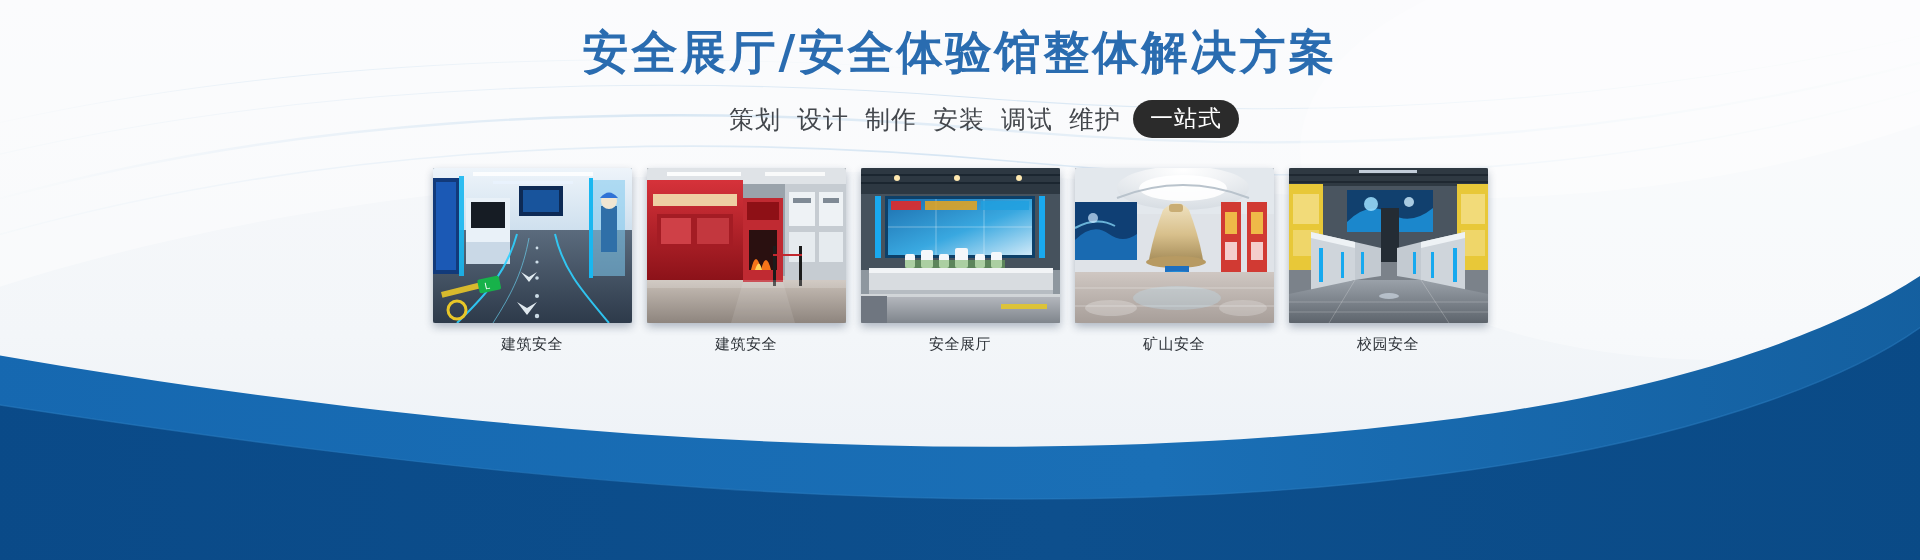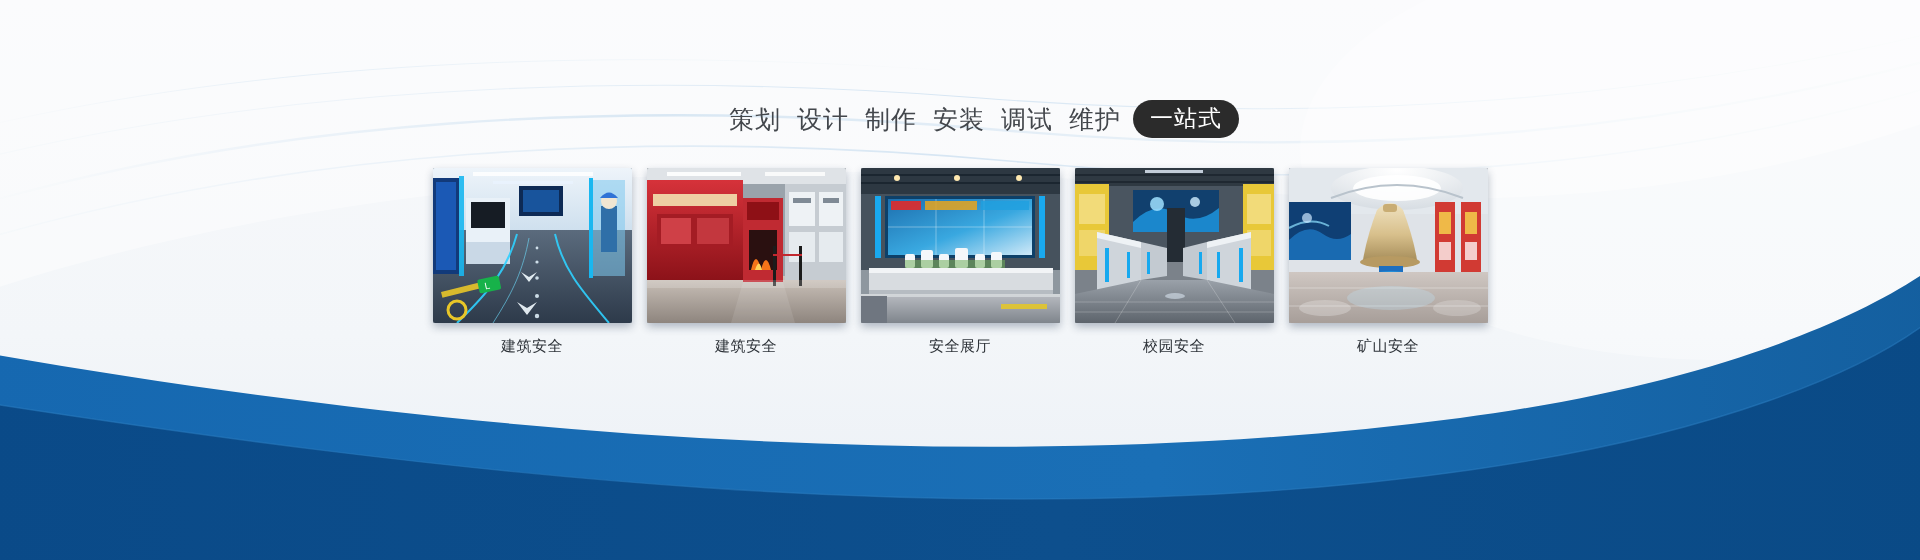--- a/index.html
+++ b/index.html
@@ -94,21 +94,21 @@
     width: 199px; height: 155px;
     border-radius: 2px;
     overflow: hidden;
     position: relative;
     box-shadow: 0 4px 9px rgba(20,40,70,0.30);
     background: #1a2230;
   }
   .thumb svg { display: block; width: 199px; height: 155px; }
   .caption {
     margin-top: 14px;
-    font-family: Liberation Sans, sans-serif;
+    font-family: Liberation Mono, monospace;
     font-size: 15px;
     color: #2d3238;
     letter-spacing: 0.5px;
     line-height: 1.2;
   }
 </style>
 </head>
 <body>
 
 <div id="banner">
@@ -158,20 +158,23 @@
              L 1940 580 L -20 580 Z" fill="url(#waveLight)"></path>
 
     <path d="M -20 402 C 420 470, 980 540, 1470 470 C 1710 436, 1870 372, 1940 312
              L 1940 580 L -20 580 Z" fill="url(#waveDark)"></path>
 
     <path d="M -20 402 C 420 470, 980 540, 1470 470 C 1710 436, 1870 372, 1940 312" fill="none" stroke="#2a7cc0" stroke-width="1.4" opacity="0.55"></path>
   </svg>
 
   <div id="content">
 
+    <div class="title-wrap">
+      <h1 class="title">安全展厅/安全体验馆整体解决方案</h1>
+    </div>
 
     <div class="subtitle-wrap">
       <span class="subtitle-words">
         <span class="w">策划</span><span class="w">设计</span><span class="w">制作</span><span class="w">安装</span><span class="w">调试</span><span class="w">维护</span>
       </span><span class="badge">一站式</span>
     </div>
 
     <div class="cards">
 
       <div class="card">
@@ -352,81 +355,20 @@
             <rect x="0" y="128" width="26" height="27" fill="#6f7680"></rect>
           </svg>
         </div>
         <div class="caption">安全展厅</div>
       </div>
 
       <div class="card">
         <div class="thumb">
           <svg viewBox="0 0 199 155" preserveAspectRatio="none">
             <defs>
-              <linearGradient id="c5floor" x1="0" y1="0" x2="0" y2="1">
-                <stop offset="0%" stop-color="#9aa1a9"></stop>
-                  <stop offset="100%" stop-color="#5d646c"></stop>
-              </linearGradient>
-            </defs>
-            <rect width="199" height="155" fill="#7b828a"></rect>
-
-            <rect x="0" y="0" width="199" height="22" fill="#2f3942"></rect>
-            <g fill="#1f2831">
-              <rect x="0" y="6" width="199" height="2"></rect>
-              <rect x="0" y="13" width="199" height="2"></rect>
-            </g>
-            <rect x="70" y="2" width="58" height="3" fill="#e8f2ff" opacity="0.8"></rect>
-
-            <rect x="0" y="16" width="34" height="86" fill="#e8c838"></rect>
-            <rect x="4" y="26" width="26" height="30" fill="#f4e08a" opacity="0.8"></rect>
-            <rect x="4" y="62" width="26" height="26" fill="#f4e08a" opacity="0.6"></rect>
-
-            <rect x="168" y="16" width="31" height="86" fill="#e8c838"></rect>
-            <rect x="172" y="26" width="24" height="30" fill="#f4e08a" opacity="0.8"></rect>
-            <rect x="172" y="62" width="24" height="26" fill="#f4e08a" opacity="0.6"></rect>
-
-            <rect x="34" y="18" width="134" height="76" fill="#4a5560"></rect>
-            <rect x="58" y="22" width="86" height="42" fill="#11406e"></rect>
-            <path d="M58 54 q22 -22 44 -8 q20 12 42 -6 L144 64 L58 64 Z" fill="#1d8fd6" opacity="0.9"></path>
-            <circle cx="82" cy="36" r="7" fill="#9fe0ff" opacity="0.85"></circle>
-            <circle cx="120" cy="34" r="5" fill="#cfeeff" opacity="0.8"></circle>
-
-            <rect x="92" y="40" width="18" height="54" fill="#242c34"></rect>
-
-            <polygon points="22,64 66,74 66,112 22,126" fill="#cfd5db"></polygon>
-            <polygon points="22,64 66,74 66,80 22,70" fill="#eef2f5"></polygon>
-            <rect x="30" y="80" width="4" height="34" fill="#17a9ef"></rect>
-            <rect x="52" y="84" width="3" height="26" fill="#17a9ef"></rect>
-            <polygon points="66,74 92,80 92,108 66,112" fill="#c3cad1"></polygon>
-            <rect x="72" y="84" width="3" height="22" fill="#17a9ef"></rect>
-
-            <polygon points="176,64 132,74 132,112 176,126" fill="#cfd5db"></polygon>
-            <polygon points="176,64 132,74 132,80 176,70" fill="#eef2f5"></polygon>
-            <rect x="164" y="80" width="4" height="34" fill="#17a9ef"></rect>
-            <rect x="142" y="84" width="3" height="26" fill="#17a9ef"></rect>
-            <polygon points="132,74 108,80 108,108 132,112" fill="#c3cad1"></polygon>
-            <rect x="124" y="84" width="3" height="22" fill="#17a9ef"></rect>
-
-            <polygon points="0,126 66,112 132,112 199,126 199,155 0,155" fill="url(#c5floor)"></polygon>
-            <g stroke="#ffffff" stroke-opacity="0.22" stroke-width="1">
-              <line x1="0" y1="134" x2="199" y2="134"></line>
-              <line x1="0" y1="144" x2="199" y2="144"></line>
-              <line x1="66" y1="112" x2="40" y2="155"></line>
-              <line x1="132" y1="112" x2="160" y2="155"></line>
-            </g>
-            <ellipse cx="100" cy="128" rx="10" ry="3" fill="#e8f4ff" opacity="0.5"></ellipse>
-          </svg>
-        </div>
-        <div class="caption">校园安全</div>
-      </div>
-
-      <div class="card">
-        <div class="thumb">
-          <svg viewBox="0 0 199 155" preserveAspectRatio="none">
-            <defs>
               <linearGradient id="c4bell" x1="0" y1="0" x2="0" y2="1">
                 <stop offset="0%" stop-color="#f0e3c2"></stop>
                   <stop offset="55%" stop-color="#d8c08c"></stop>
                 <stop offset="100%" stop-color="#a88f5c"></stop>
               </linearGradient>
               <linearGradient id="c4floor" x1="0" y1="0" x2="0" y2="1">
                 <stop offset="0%" stop-color="#cfc7c2"></stop>
                   <stop offset="100%" stop-color="#a79e99"></stop>
               </linearGradient>
               <radialGradient id="c4dome" cx="0.5" cy="0.1" r="0.9">
@@ -469,15 +411,76 @@
               <line x1="0" y1="138" x2="199" y2="138"></line>
             </g>
             <ellipse cx="102" cy="130" rx="44" ry="12" fill="#bfe6fa" opacity="0.30"></ellipse>
             <ellipse cx="36" cy="140" rx="26" ry="8" fill="#ffffff" opacity="0.25"></ellipse>
             <ellipse cx="168" cy="140" rx="24" ry="8" fill="#ffffff" opacity="0.22"></ellipse>
           </svg>
         </div>
         <div class="caption">矿山安全</div>
       </div>
 
+      <div class="card">
+        <div class="thumb">
+          <svg viewBox="0 0 199 155" preserveAspectRatio="none">
+            <defs>
+              <linearGradient id="c5floor" x1="0" y1="0" x2="0" y2="1">
+                <stop offset="0%" stop-color="#9aa1a9"></stop>
+                  <stop offset="100%" stop-color="#5d646c"></stop>
+              </linearGradient>
+            </defs>
+            <rect width="199" height="155" fill="#7b828a"></rect>
+
+            <rect x="0" y="0" width="199" height="22" fill="#2f3942"></rect>
+            <g fill="#1f2831">
+              <rect x="0" y="6" width="199" height="2"></rect>
+              <rect x="0" y="13" width="199" height="2"></rect>
+            </g>
+            <rect x="70" y="2" width="58" height="3" fill="#e8f2ff" opacity="0.8"></rect>
+
+            <rect x="0" y="16" width="34" height="86" fill="#e8c838"></rect>
+            <rect x="4" y="26" width="26" height="30" fill="#f4e08a" opacity="0.8"></rect>
+            <rect x="4" y="62" width="26" height="26" fill="#f4e08a" opacity="0.6"></rect>
+
+            <rect x="168" y="16" width="31" height="86" fill="#e8c838"></rect>
+            <rect x="172" y="26" width="24" height="30" fill="#f4e08a" opacity="0.8"></rect>
+            <rect x="172" y="62" width="24" height="26" fill="#f4e08a" opacity="0.6"></rect>
+
+            <rect x="34" y="18" width="134" height="76" fill="#4a5560"></rect>
+            <rect x="58" y="22" width="86" height="42" fill="#11406e"></rect>
+            <path d="M58 54 q22 -22 44 -8 q20 12 42 -6 L144 64 L58 64 Z" fill="#1d8fd6" opacity="0.9"></path>
+            <circle cx="82" cy="36" r="7" fill="#9fe0ff" opacity="0.85"></circle>
+            <circle cx="120" cy="34" r="5" fill="#cfeeff" opacity="0.8"></circle>
+
+            <rect x="92" y="40" width="18" height="54" fill="#242c34"></rect>
+
+            <polygon points="22,64 66,74 66,112 22,126" fill="#cfd5db"></polygon>
+            <polygon points="22,64 66,74 66,80 22,70" fill="#eef2f5"></polygon>
+            <rect x="30" y="80" width="4" height="34" fill="#17a9ef"></rect>
+            <rect x="52" y="84" width="3" height="26" fill="#17a9ef"></rect>
+            <polygon points="66,74 92,80 92,108 66,112" fill="#c3cad1"></polygon>
+            <rect x="72" y="84" width="3" height="22" fill="#17a9ef"></rect>
+
+            <polygon points="176,64 132,74 132,112 176,126" fill="#cfd5db"></polygon>
+            <polygon points="176,64 132,74 132,80 176,70" fill="#eef2f5"></polygon>
+            <rect x="164" y="80" width="4" height="34" fill="#17a9ef"></rect>
+            <rect x="142" y="84" width="3" height="26" fill="#17a9ef"></rect>
+            <polygon points="132,74 108,80 108,108 132,112" fill="#c3cad1"></polygon>
+            <rect x="124" y="84" width="3" height="22" fill="#17a9ef"></rect>
+
+            <polygon points="0,126 66,112 132,112 199,126 199,155 0,155" fill="url(#c5floor)"></polygon>
+            <g stroke="#ffffff" stroke-opacity="0.22" stroke-width="1">
+              <line x1="0" y1="134" x2="199" y2="134"></line>
+              <line x1="0" y1="144" x2="199" y2="144"></line>
+              <line x1="66" y1="112" x2="40" y2="155"></line>
+              <line x1="132" y1="112" x2="160" y2="155"></line>
+            </g>
+            <ellipse cx="100" cy="128" rx="10" ry="3" fill="#e8f4ff" opacity="0.5"></ellipse>
+          </svg>
+        </div>
+        <div class="caption">校园安全</div>
+      </div>
+
     </div>
   </div>
 </div>
 
 </body></html>

